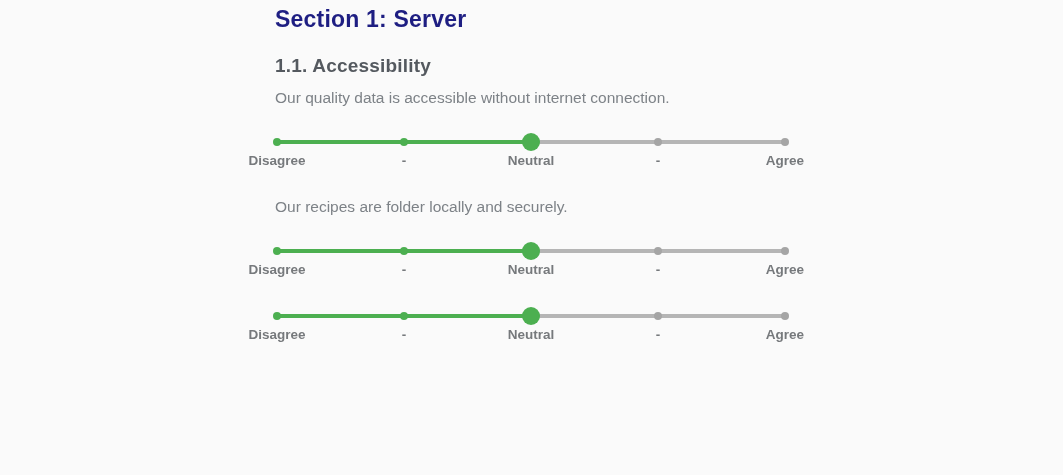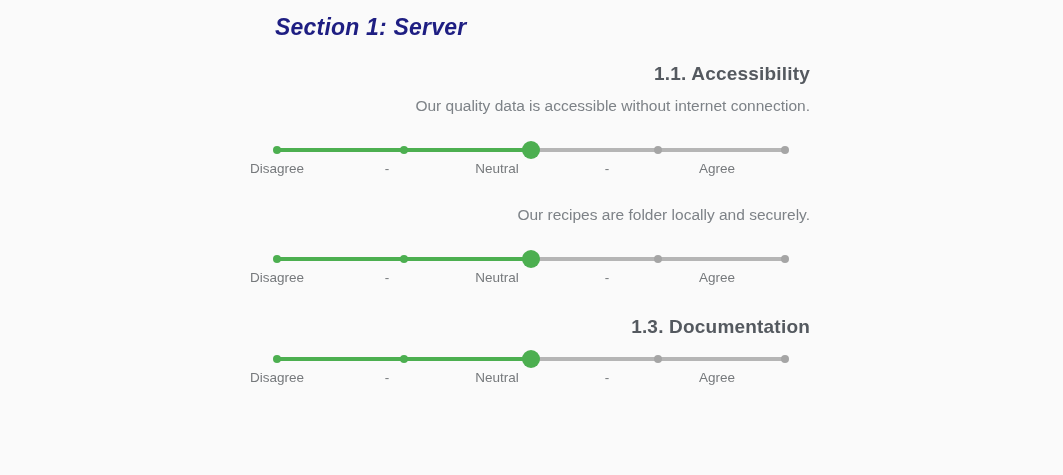--- a/index.html
+++ b/index.html
@@ -13,44 +13,41 @@
     width: 1063px;
     height: 475px;
     background: #fafafa;
     overflow: hidden;
   }
   .content {
     padding: 5px 0 0 275px;
     width: 810px;
   }
   .section-title {
-    margin: 8px 0 21px 0;
+    margin: 0 0 21px 0;
     font-size: 23px;
     line-height: 28px;
     font-weight: bold;
     color: #1e1e82;
     letter-spacing: 0.2px;
-    font-style: italic;
   }
   .question { margin: 0 0 29px 0; }
   .q-title {
     margin: 0 0 11px 0;
     font-size: 19px;
     line-height: 24px;
     font-weight: bold;
     color: #54595f;
     letter-spacing: 0.2px;
-    text-align: right;
   }
   .q-desc {
     margin: 0 0 26px 0;
     font-size: 15.5px;
     line-height: 18px;
     color: #7d8287;
-    text-align: right;
   }
   .slider {
     position: relative;
     width: 508px;
     height: 18px;
     margin: 0 0 2px 2px;
     cursor: pointer;
   }
   .track {
     position: absolute;
@@ -84,26 +81,27 @@
     left: 50%;
     width: 18px;
     height: 18px;
     border-radius: 50%;
     background: #4caf50;
     transform: translateX(-50%);
     cursor: grab;
   }
   .slider-labels {
     position: relative;
-    width: 440px;
+    width: 508px;
     height: 16px;
     margin-left: 2px;
     font-size: 13.5px;
     line-height: 16px;
     color: #76797c;
+    font-weight: bold;
   }
   .slider-labels span {
     position: absolute;
     transform: translateX(-50%);
     white-space: nowrap;
   }
   .slider-labels span:nth-child(1) { left: 0; }
   .slider-labels span:nth-child(2) { left: 25%; }
   .slider-labels span:nth-child(3) { left: 50%; }
   .slider-labels span:nth-child(4) { left: 75%; }
@@ -155,24 +153,20 @@
       <div class="slider-labels">
         <span>Disagree</span>
         <span>-</span>
         <span>Neutral</span>
         <span>-</span>
         <span>Agree</span>
       </div>
     </section>
 
     <section class="question">
-      <h2 class="q-title">
-        <span>1.3.</span>
-        <span>Documentation</span>
-      </h2>
       <div class="slider">
         <div class="track" style="background: rgb(181, 181, 181);"></div>
         <div class="track-fill" style="width: 50%; background: rgb(76, 175, 80);"></div>
         <span class="dot" style="left: 0%; background: rgb(76, 175, 80);"></span>
         <span class="dot" style="left: 25%; background: rgb(76, 175, 80);"></span>
         <span class="dot" style="left: 75%; background: rgb(165, 165, 165);"></span>
         <span class="dot" style="left: 100%; background: rgb(165, 165, 165);"></span>
         <div class="handle" style="left: 50%; background: rgb(76, 175, 80);"></div>
       </div>
       <div class="slider-labels">

